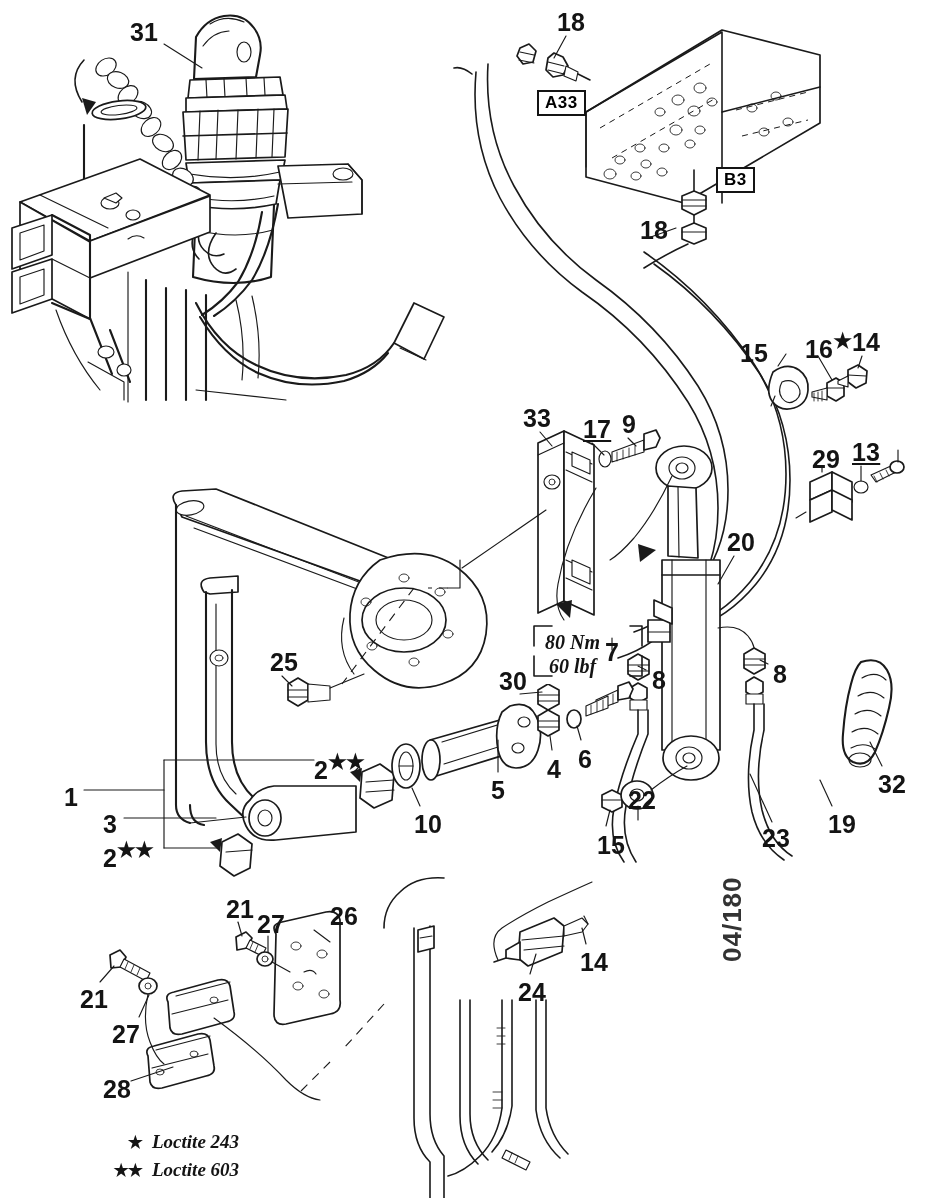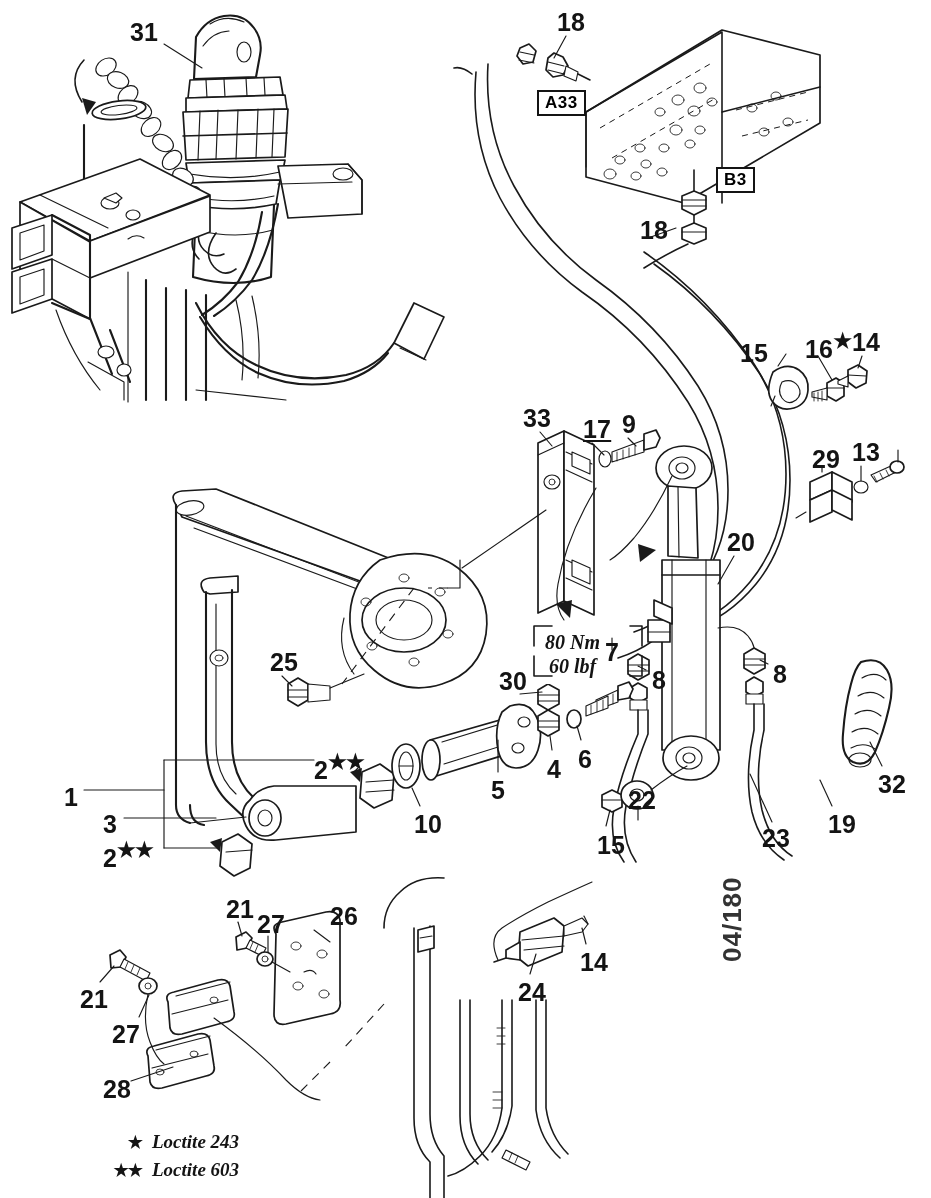--- a/index.html
+++ b/index.html
@@ -555,21 +555,21 @@
   </div>
 
   <div id="callout-layer">
       <div class="callout" style="left: 130px; top: 20px;"><span>31</span></div>
       <div class="callout" style="left: 557px; top: 10px;"><span>18</span></div>
       <div class="callout" style="left: 640px; top: 218px;"><span>18</span></div>
       <div class="callout" style="left: 740px; top: 341px; text-align: center;"><span>15</span></div>
       <div class="callout" style="left: 805px; top: 330px;"><span>16</span><span class="star">★</span></div>
       <div class="callout" style="left: 852px; top: 330px;"><span>14</span></div>
       <div class="callout" style="left: 812px; top: 447px;"><span>29</span></div>
-      <div class="callout" style="left: 852px; top: 440px;"><span>13</span></div>
+      <div class="callout" style="left: 852px; top: 440px; text-decoration: underline;"><span>13</span></div>
       <div class="callout" style="left: 938px; top: 424px;"><span>11</span></div>
       <div class="callout" style="left: 523px; top: 406px;"><span>33</span></div>
       <div class="callout" style="left: 583px; top: 417px; text-decoration: underline;"><span>17</span></div>
       <div class="callout" style="left: 622px; top: 412px;"><span>9</span></div>
       <div class="callout" style="left: 727px; top: 530px;"><span>20</span></div>
       <div class="callout" style="left: 270px; top: 650px;"><span>25</span></div>
       <div class="callout" style="left: 499px; top: 669px;"><span>30</span></div>
       <div class="callout" style="left: 652px; top: 668px;"><span>8</span></div>
       <div class="callout" style="left: 773px; top: 662px;"><span>8</span></div>
       <div class="callout" style="left: 605px; top: 640px;"><span>7</span></div>

